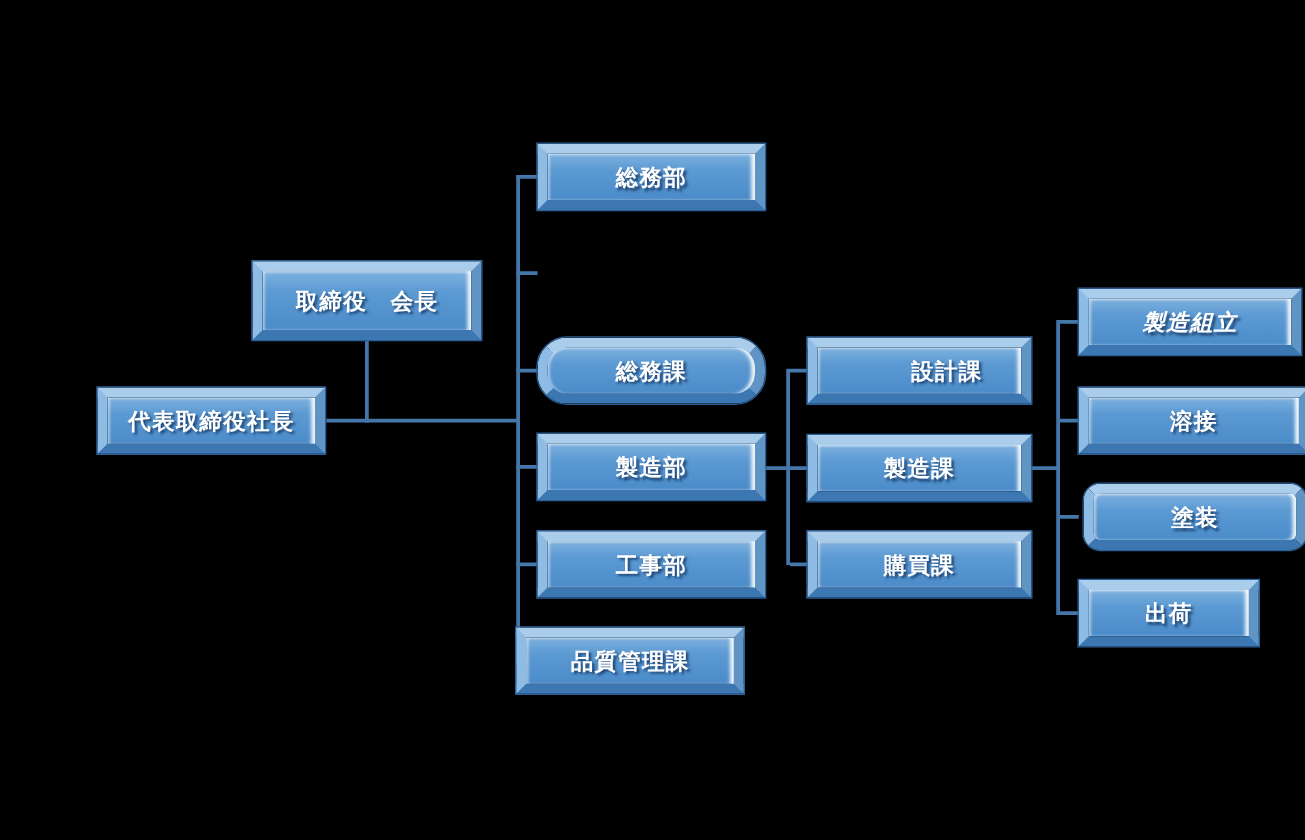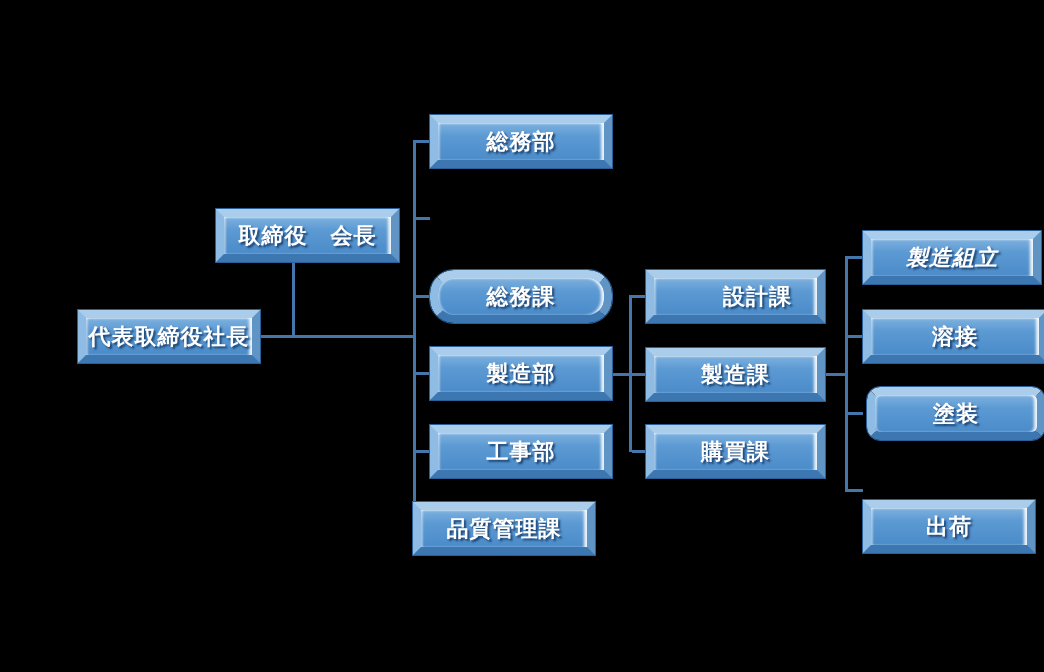--- a/index.html
+++ b/index.html
@@ -16,21 +16,21 @@
     font-family: "Liberation Sans", "DejaVu Sans", sans-serif;
   }
   .node {
     position: absolute;
     box-sizing: border-box;
     display: flex;
     align-items: center;
     justify-content: center;
     color: #ffffff;
     font-weight: bold;
-    font-size: 22px;
+    font-size: 18px;
     letter-spacing: 1px;
     white-space: nowrap;
     text-shadow: 2px 2px 2px rgba(23,58,102,0.9);
     background: linear-gradient(180deg, #7EB1DF 0%, #5C9AD3 35%, #4A8BC9 100%);
     border-style: solid;
     border-width: 8px;
     border-top-color: #A9CDEB;
     border-left-color: #8FBCE4;
     border-right-color: #6094C5;
     border-bottom-color: #3C77B1;
@@ -38,41 +38,41 @@
     box-shadow: inset -4px 0 3px -1px rgba(255,255,255,0.9),
                 inset 3px 0 2px -1px rgba(255,255,255,0.45),
                 inset 0 2px 2px -1px rgba(255,255,255,0.5);
   }
   .conn {
     position: absolute;
     background: #4576A9;
   }
 
   
-  .n-chairman  { left: 216px; top: 209px; width: 183px; height: 53px; }
+  .n-chairman  { left: 202px; top: 209px; width: 183px; height: 63px; }
   .n-president { left:  78px; top: 310px; width: 182px; height: 53px; }
 
   
   .n-soumubu   { left: 430px; top: 115px; width: 182px; height: 53px; }
   .n-keirika   { left: 430px; top: 192px; width: 182px; height: 53px; }
   .n-soumuka   { left: 430px; top: 270px; width: 182px; height: 53px; border-radius: 24px; }
   .n-seizoubu  { left: 430px; top: 347px; width: 182px; height: 53px; }
   .n-koujibu   { left: 430px; top: 425px; width: 182px; height: 53px; }
   .n-hinshitsu { left: 413px; top: 502px; width: 182px; height: 53px; }
 
   
   .n-sekkeika  { left: 646px; top: 270px; width: 179px; height: 53px; padding-left: 44px; }
   .n-seizouka  { left: 646px; top: 348px; width: 179px; height: 53px; }
   .n-koubaika  { left: 646px; top: 425px; width: 179px; height: 53px; }
 
   
   .n-kumitate  { left: 863px; top: 231px; width: 178px; height: 53px; font-style: italic; }
   .n-yousetsu  { left: 863px; top: 310px; width: 184px; height: 53px; }
   .n-tosou     { left: 867px; top: 387px; width: 178px; height: 53px; border-radius: 13px; }
-  .n-shukka    { left: 863px; top: 464px; width: 172px; height: 53px; margin-top: 36px; }
+  .n-shukka    { left: 863px; top: 464px; width: 144px; height: 53px; }
 
   
   .c-chairman-drop   { left: 292px; top: 262px; width: 3px;   height: 76px; }
   .c-president-main  { left: 261px; top: 335px; width: 155px; height: 3px; }
   .c-trunk-depts     { left: 413px; top: 140px; width: 3px;   height: 390px; }
   .c-stub-soumubu    { left: 413px; top: 140px; width: 17px;  height: 3px; }
   .c-stub-keirika    { left: 413px; top: 217px; width: 17px;  height: 3px; }
   .c-stub-soumuka    { left: 413px; top: 295px; width: 17px;  height: 3px; }
   .c-stub-seizoubu   { left: 413px; top: 372px; width: 17px;  height: 3px; }
   .c-stub-koujibu    { left: 413px; top: 450px; width: 17px;  height: 3px; }

